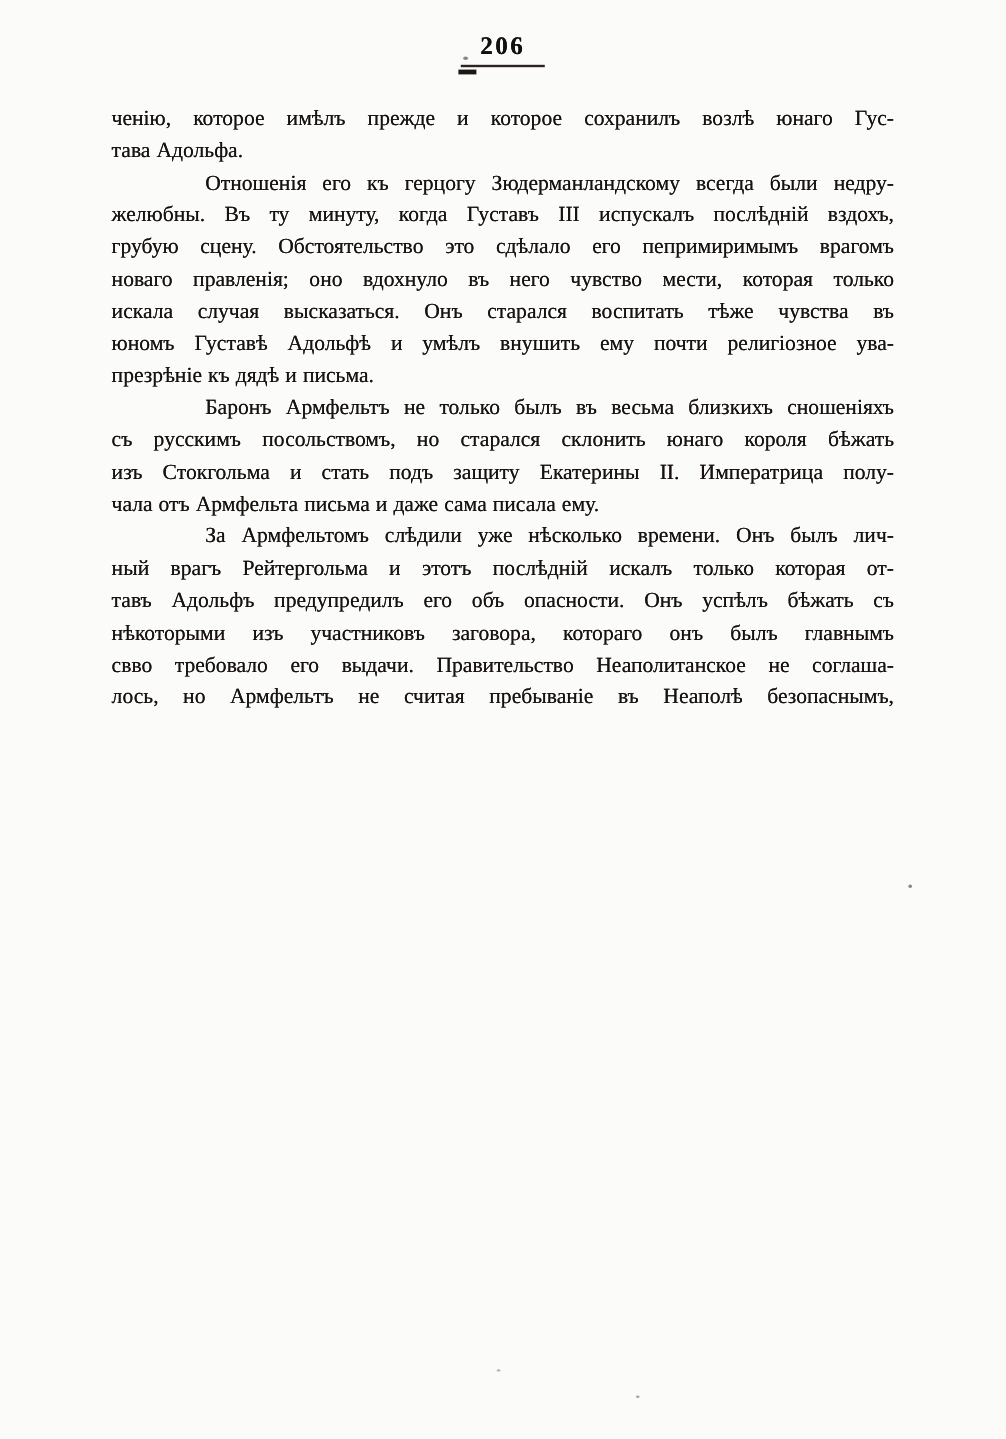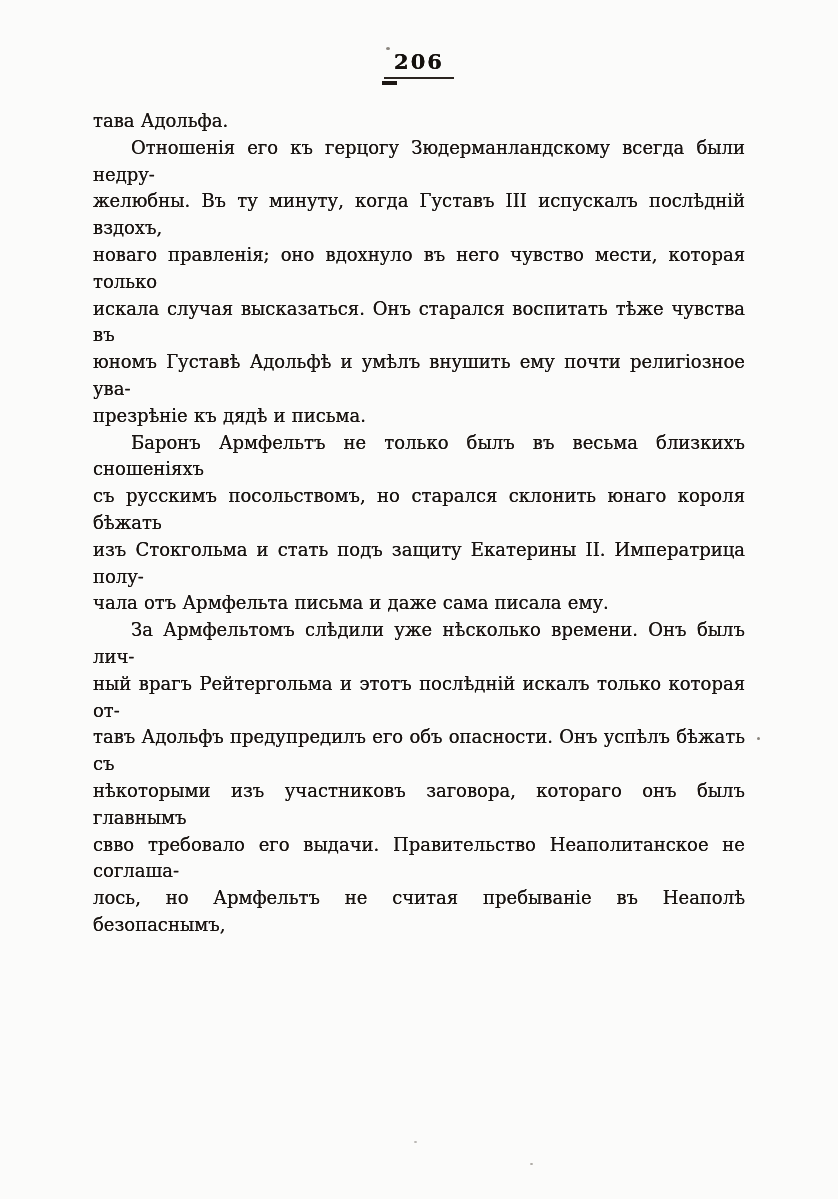--- a/index.html
+++ b/index.html
@@ -8,22 +8,23 @@
     overflow: hidden;
     background: #fbfbfa;
   }
   body {
     font-family: "DejaVu Serif", "Liberation Serif", serif;
     color: #181310;
     position: relative;
   }
   .page {
     width: 838px; height: 1199px;
-    padding-top: 49px;
+    padding-top: 26px;
     position: relative;
+    font-family: Liberation Serif, serif;
   }
   
   .page-header {
     width: 652px;
     margin: 0 auto 0 93px;
     text-align: center;
   }
   .page-number {
     font-size: 21px;
     font-weight: bold;
@@ -62,20 +63,21 @@
     text-align: justify;
     text-align-last: justify;
     white-space: normal;
   }
   .line.plast {
     text-align: right;
     text-align-last: left;
   }
   .para.indent .line.pfirst {
     text-indent: 38px;
+    margin-left: 40px;
   }
   
   .speck {
     position: absolute;
     background: #8a857e;
     border-radius: 50%;
   }
   .speck.s1 { left: 386px; top: 47px;  width: 4px; height: 3px; }
   .speck.s2 { left: 757px; top: 737px; width: 3px; height: 3px; }
   .speck.s3 { left: 530px; top: 1163px; width: 3px; height: 2px; opacity: .7; }
@@ -89,25 +91,27 @@
   <header class="page-header">
     <div class="page-number">206</div>
     <div class="rule-wrap">
       <div class="rule-thin"></div>
       <div class="rule-thick"></div>
     </div>
   </header>
 
   <main class="text-block">
       <div class="para">
+        <div class="line pfirst">ченію, которое имѣлъ прежде и которое сохранилъ возлѣ юнаго Гус-</div>
         <div class="line plast">тава Адольфа.</div>
       </div>
       <div class="para indent">
         <div class="line pfirst">Отношенія его къ герцогу Зюдерманландскому всегда были недру-</div>
         <div class="line">желюбны. Въ ту минуту, когда Густавъ III испускалъ послѣдній вздохъ,</div>
+        <div class="line">грубую сцену. Обстоятельство это сдѣлало его пепримиримымъ врагомъ</div>
         <div class="line">новаго правленія; оно вдохнуло въ него чувство мести, которая только</div>
         <div class="line">искала случая высказаться. Онъ старался воспитать тѣже чувства въ</div>
         <div class="line">юномъ Густавѣ Адольфѣ и умѣлъ внушить ему почти религіозное ува-</div>
         <div class="line plast">презрѣніе къ дядѣ и письма.</div>
       </div>
       <div class="para indent">
         <div class="line pfirst">Баронъ Армфельтъ не только былъ въ весьма близкихъ сношеніяхъ</div>
         <div class="line">съ русскимъ посольствомъ, но старался склонить юнаго короля бѣжать</div>
         <div class="line">изъ Стокгольма и стать подъ защиту Екатерины II. Императрица полу-</div>
         <div class="line plast">чала отъ Армфельта письма и даже сама писала ему.</div>

